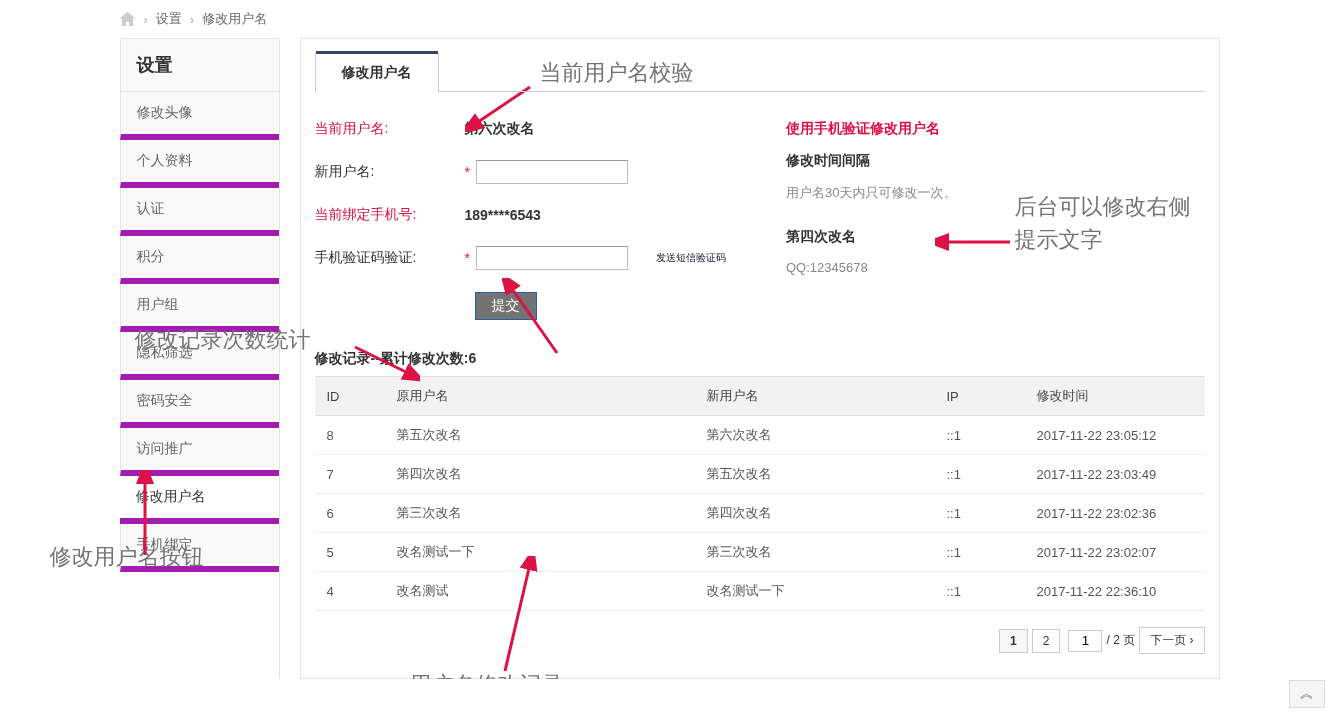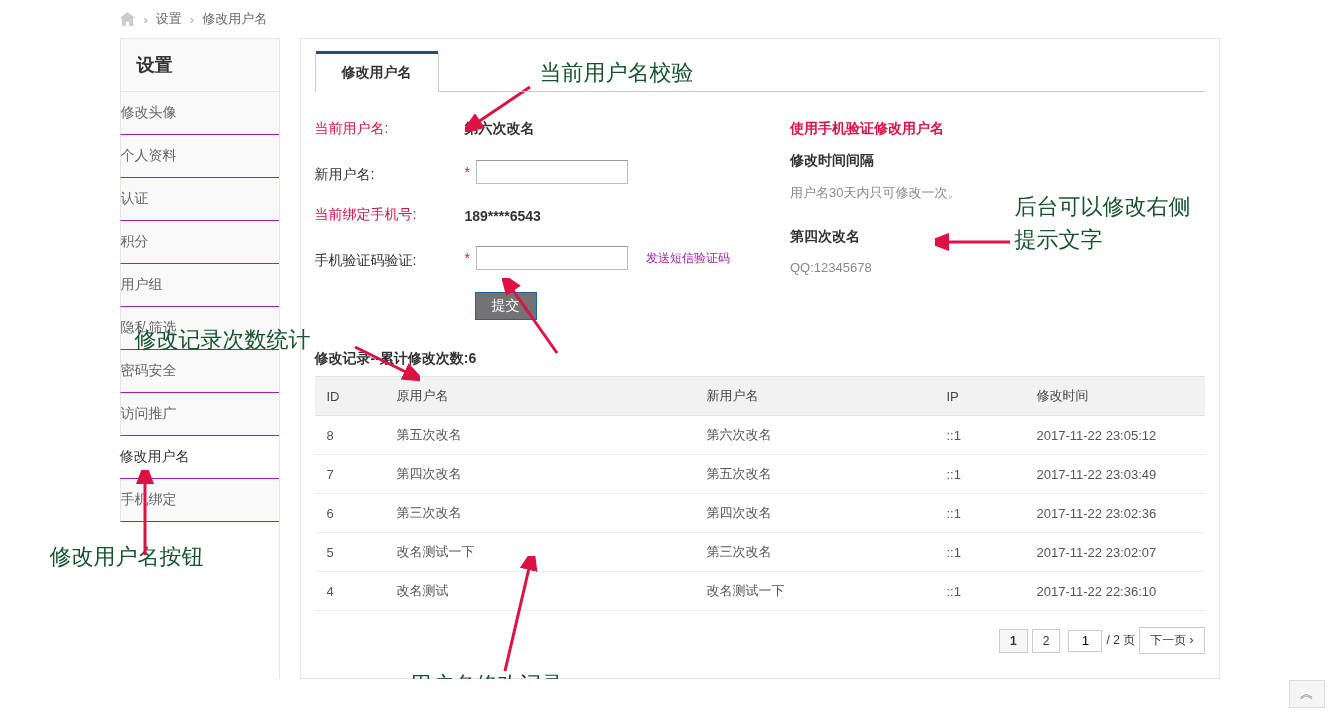--- a/index.html
+++ b/index.html
@@ -9,53 +9,53 @@
     
     .bcrumb { padding: 10px 70px; display: flex; align-items: center; gap: 8px; color: #666; font-size: 13px; }
     .home-ic { width: 16px; height: 14px; background: #ccc; clip-path: polygon(50% 0%, 100% 45%, 85% 45%, 85% 100%, 60% 100%, 60% 70%, 40% 70%, 40% 100%, 15% 100%, 15% 45%, 0% 45%); }
     .bcrumb .sep { color: #aaa; }
     
     
     .layout { display: flex; gap: 20px; padding: 0 70px; }
     .sidebar { border: 1px solid #e5e5e5; border-left: none; border-bottom: none; flex: 0 0 160px; }
     .sb-title { font-size: 18px; padding: 14px 16px; font-weight: bold; border-bottom: 1px solid #e5e5e5; border-left: 1px solid #e5e5e5; background: #f9f9f9; }
     .sb-list { list-style: none; }
-    .sb-item { padding: 12px 0; border-bottom: 1px solid #a21caf; border-left: 1px solid #e5e5e5; background: #f9f9f9; color: #666; cursor: pointer; }
+    .sb-item { padding: 12px 16px; border-bottom: 6px solid #a21caf; border-left: 1px solid #e5e5e5; background: #f9f9f9; color: #666; cursor: pointer; }
     .sb-item.active { background: #fff; border-left: none; color: #333; }
     
     .main { flex: 1; border: 1px solid #e5e5e5; padding: 14px 14px 24px; position: relative; }
     
     
     .tabbar { position: relative; }
     .tab { display: inline-block; border: 1px solid #ccc; border-bottom: none; padding: 10px 26px; position: relative; background: #fff; font-weight: bold; z-index: 2; }
     .tabline { position: absolute; left: 0; right: 0; bottom: 0; border-bottom: 1px solid #ccc; z-index: 1; }
     .tab::after { content: ""; position: absolute; left: 0; right: 0; bottom: -1px; height: 2px; background: #fff; }
     .tab::before { content: ""; position: absolute; left: 0; right: 0; top: -3px; height: 3px; background: #31486d; }
     
     .content { padding: 28px 0 0; display: flex; gap: 60px; }
     .form-col { flex: 0 0 auto; }
     .side-col { flex: 0 0 auto; }
     
-    .f-row { display: flex; align-items: flex-end; margin-bottom: 22px; }
+    .f-row { display: flex; align-items: center; margin-bottom: 22px; }
     .f-label { width: 150px; }
     .f-label.red { color: #d14; }
     .f-val { display: flex; align-items: center; gap: 6px; }
     .f-val .static { font-weight: bold; }
     .star { color: #d14; }
     .txt-input { width: 152px; height: 24px; border: 1px solid #bbb; border-top-color: #999; padding: 2px 4px; }
-    .sms-link { color: #a21caf; font-size: 12px; cursor: pointer; margin-left: 12px; }
+    .sms-link { color: #0f172a; font-size: 10px; cursor: pointer; margin-left: 22px; }
     
     .btn-submit { background: #737373; color: #fff; border: 1px solid #2360a5; padding: 4px 16px; font-size: 14px; cursor: pointer; margin-left: 160px; }
     
     .side-col h4 { font-size: 14px; font-weight: bold; margin-bottom: 14px; }
     .side-col h4.red { color: #d14; }
     .side-col .desc { color: #888; font-size: 13px; margin-bottom: 26px; }
     
     
-    .anno { position: absolute; color: #14532d; font-size: 22px; white-space: nowrap; font-weight: normal; pointer-events: none; }
+    .anno { position: absolute; color: #737373; font-size: 22px; white-space: nowrap; font-weight: normal; pointer-events: none; }
     .arw { position: absolute; pointer-events: none; }
     
     
     .hist-title { font-weight: bold; margin: 30px 0 8px; }
     .hist-tbl { width: 100%; border-collapse: collapse; font-size: 13px; }
     .hist-tbl th { text-align: left; background: #f2f2f2; padding: 10px 12px; border-bottom: 1px solid #e3e3e3; border-top: 1px solid #e3e3e3; font-weight: normal; color: #444; }
     .hist-tbl td { padding: 10px 12px; border-bottom: 1px solid #eee; color: #555; }
     
     
     .pager { display: flex; justify-content: flex-end; align-items: center; gap: 0px; margin-top: 16px; font-size: 12px; }

